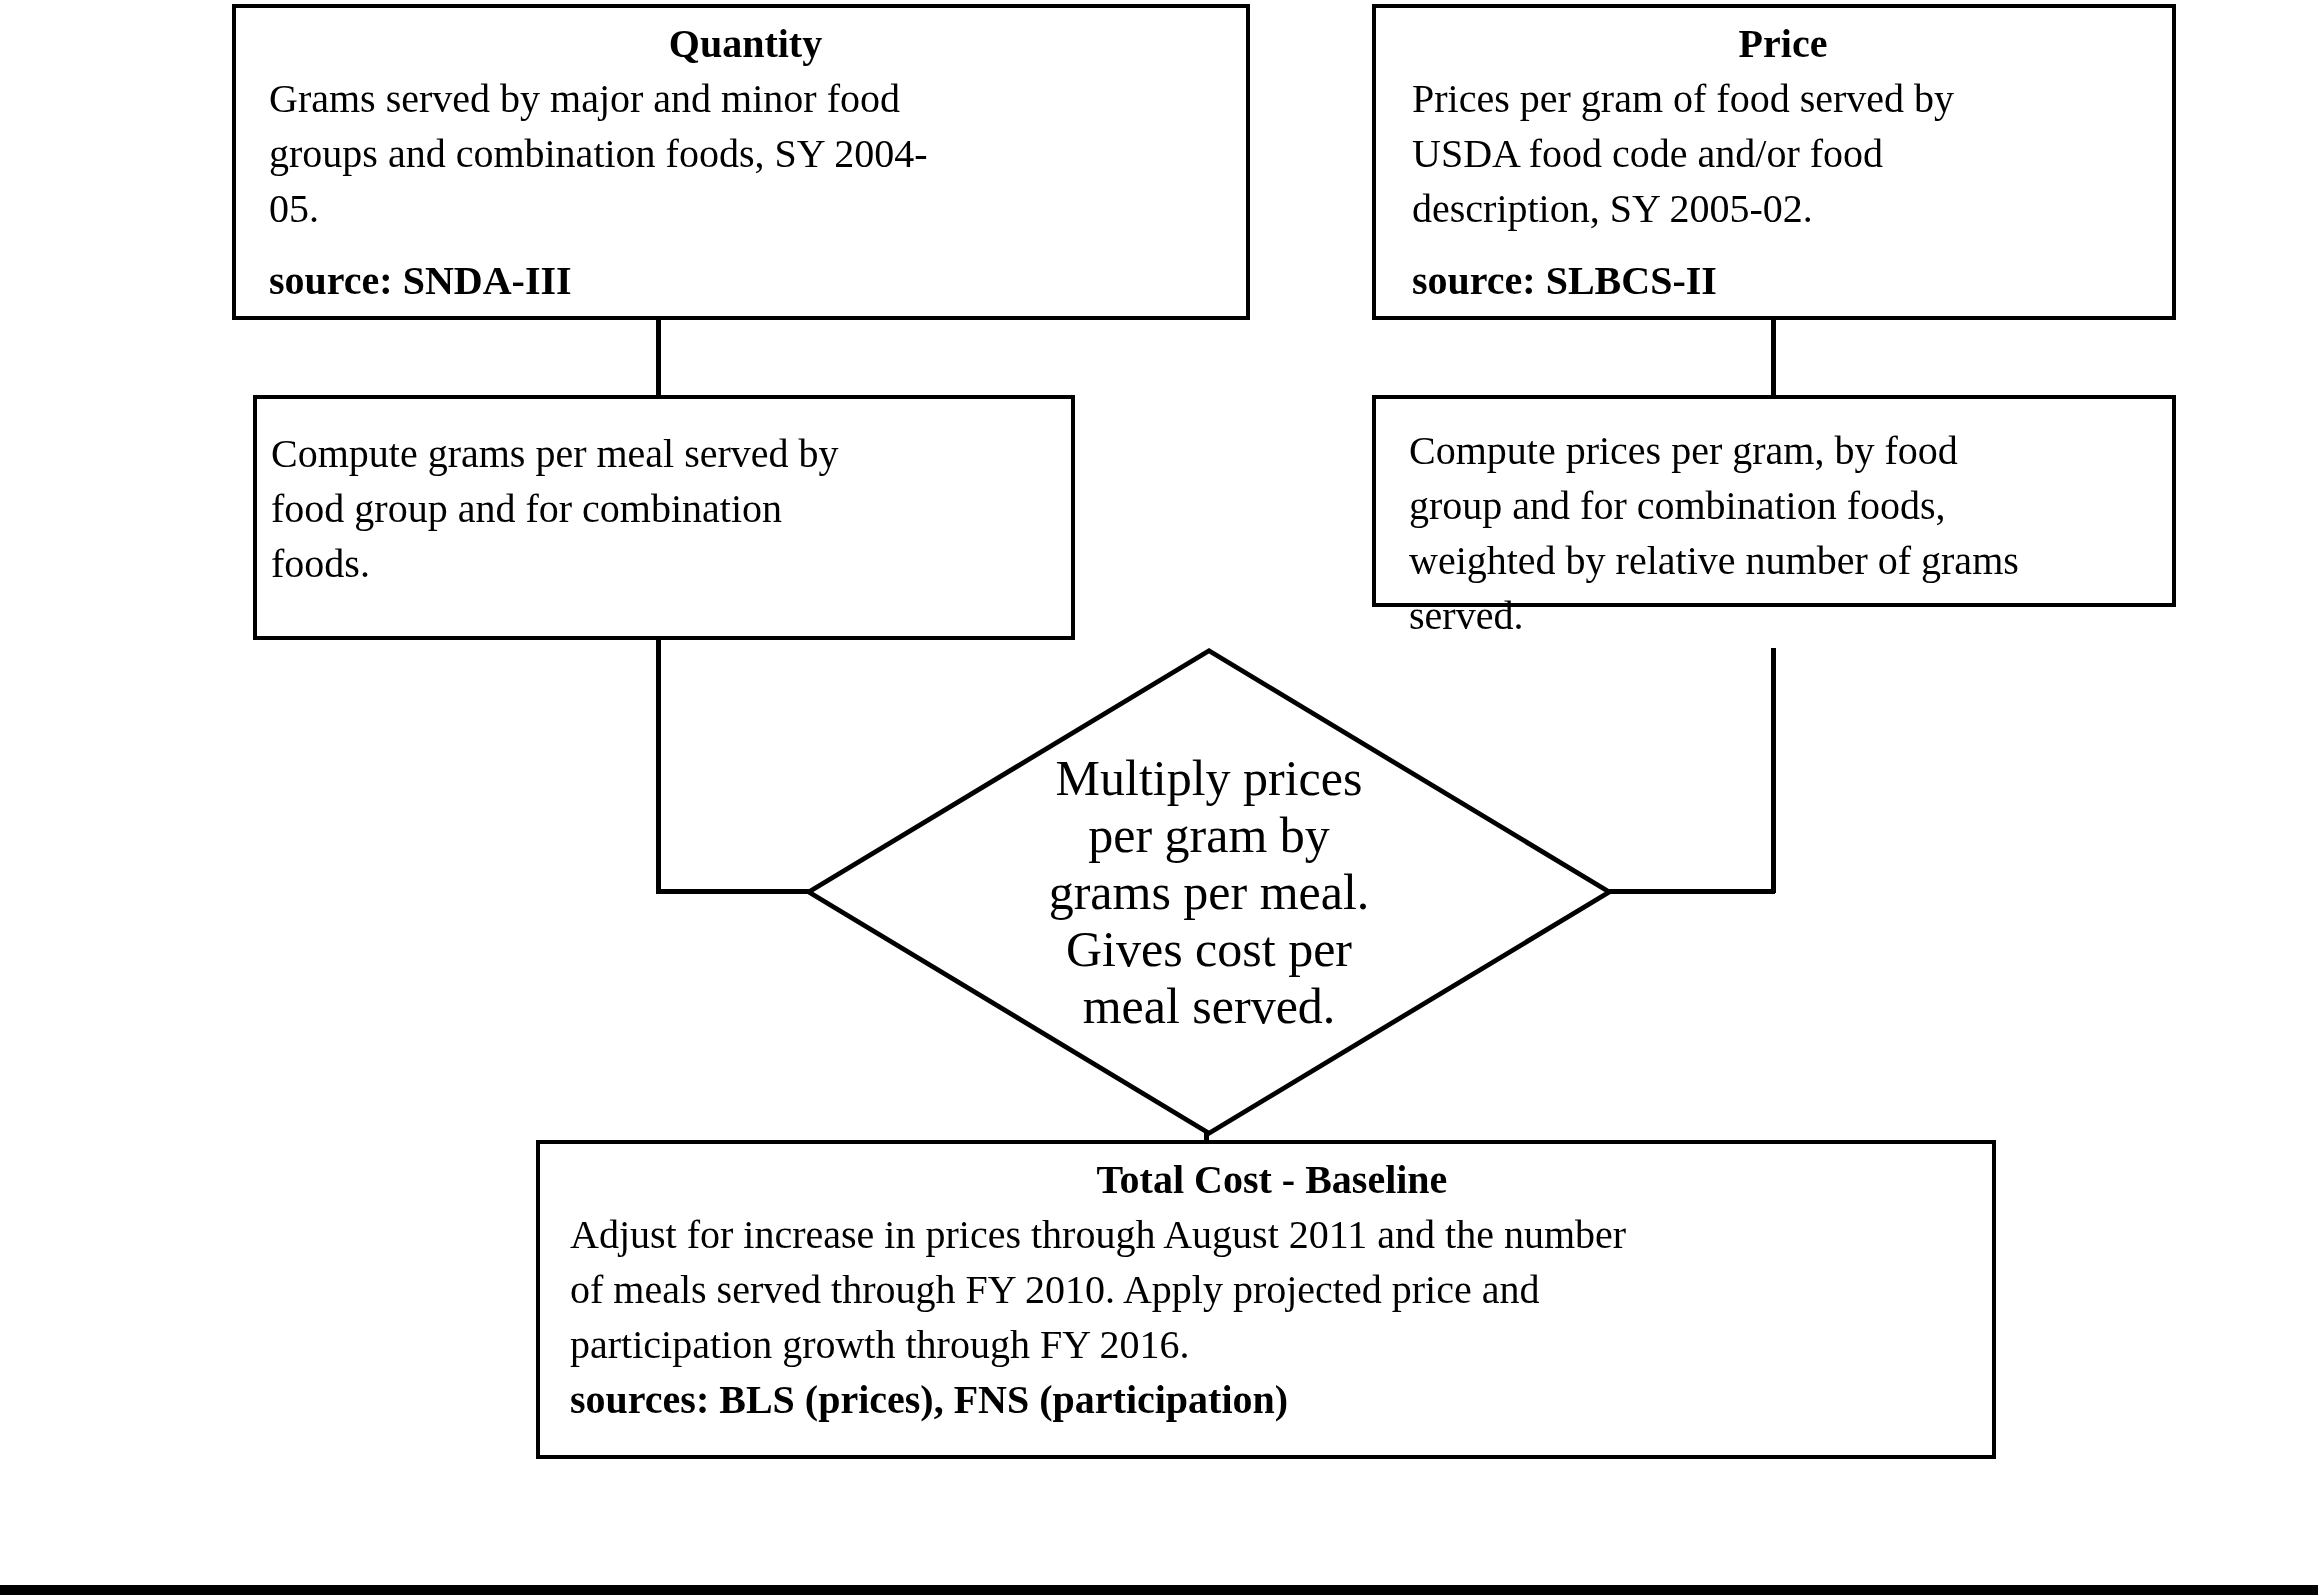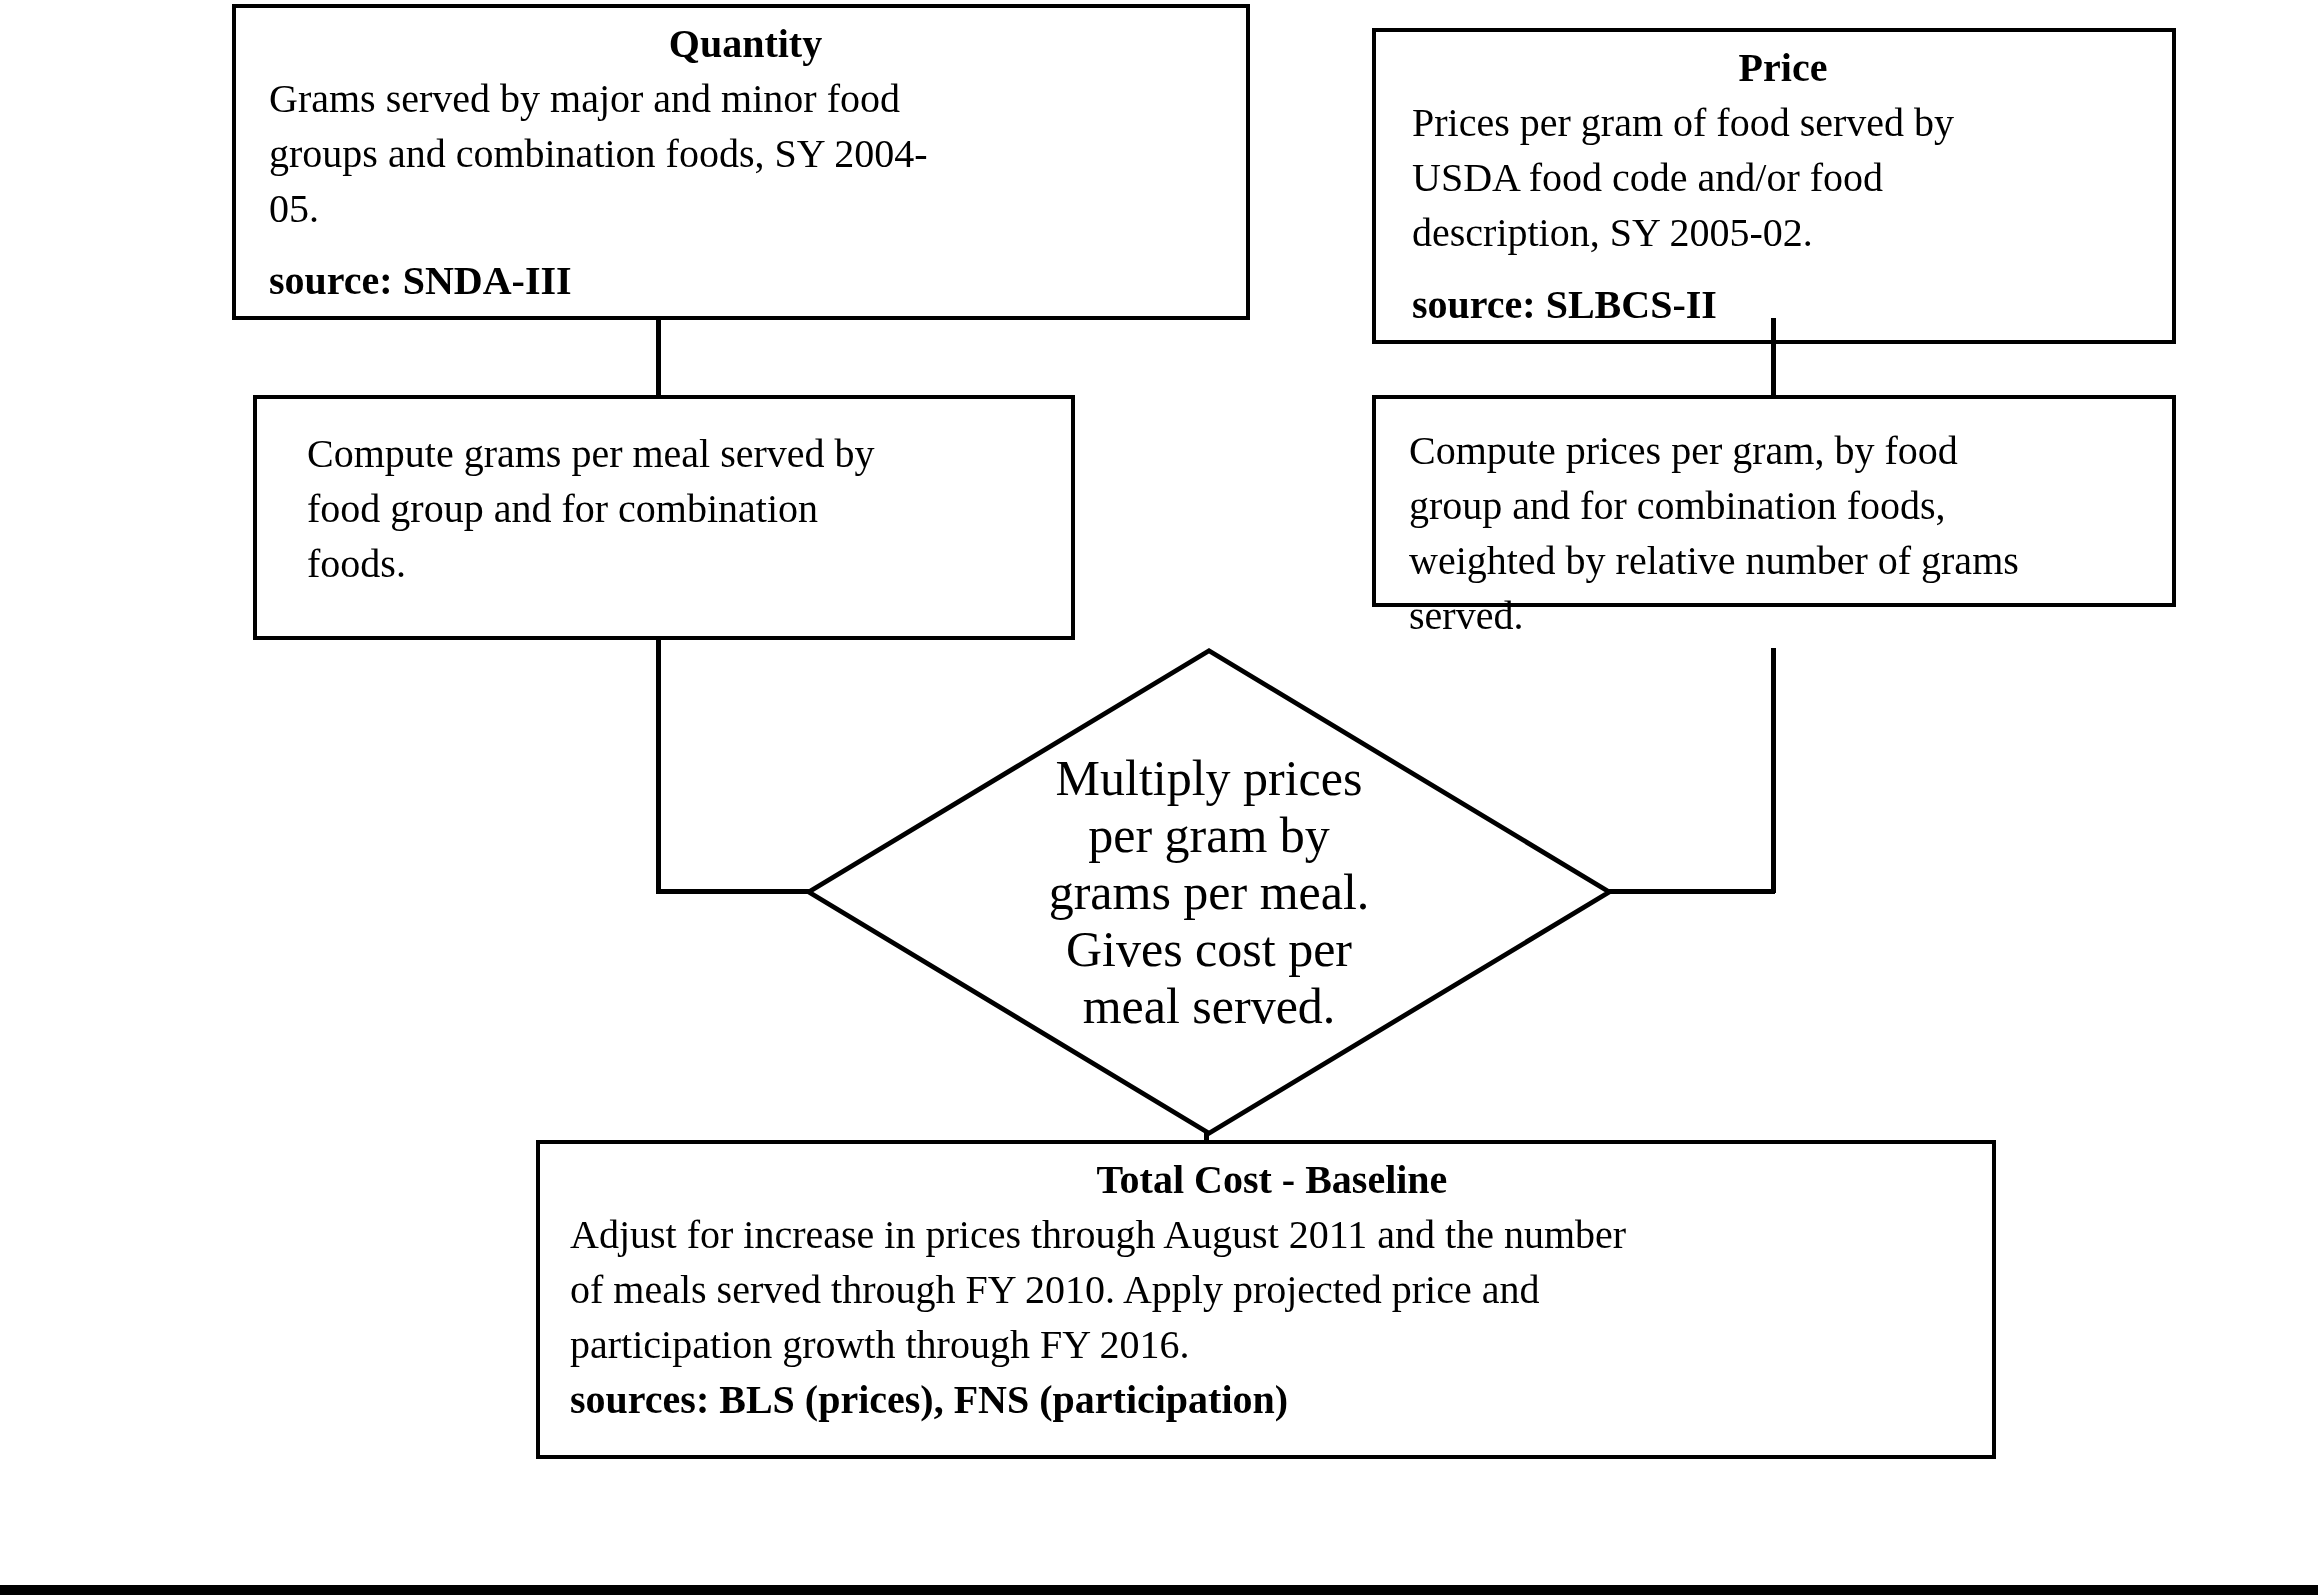--- a/index.html
+++ b/index.html
@@ -29,22 +29,22 @@
   }
   .box .body {
     white-space: pre-line;
   }
   .box .source {
     font-weight: bold;
   }
   .gap-source { margin-top: 16.7px; }
 
   .box-quantity       { left: 232px;  top: 3.6px;    width: 1018px; height: 316px; padding: 8.3px 24px 0 33px; }
-  .box-price          { left: 1372px; top: 3.6px;    width: 804px; height: 316px; padding: 8.3px 18px 0 36px; margin-top: 24px; }
-  .box-compute-grams  { left: 253px;  top: 395px;  width: 822px; height: 245px; padding: 27px 18px 0 50px; }
+  .box-price          { left: 1372px; top: 3.6px;    width: 804px; height: 316px; padding: 8.3px 18px 0 36px; }
+  .box-compute-grams  { left: 253px;  top: 395px;  width: 822px; height: 245px; padding: 27px 18px 0 14px; }
   .box-compute-prices { left: 1372px; top: 395px;  width: 804px; height: 212px; padding: 24px 15px 0 33px; }
   .box-total-cost     { left: 536px;  top: 1140px; width: 1460px; height: 319px; padding: 8.3px 18px 0 30px; }
 
   .line {
     position: absolute;
     background: #000000;
   }
   .line-v1 { left: 656px; top: 318px;  width: 4.8px;    height: 79px; }
   .line-v2 { left: 1771px; top: 318px;  width: 4.8px;    height: 79px; }
   .line-v3 { left: 656px; top: 639px; width: 4.8px;    height: 254px; }

